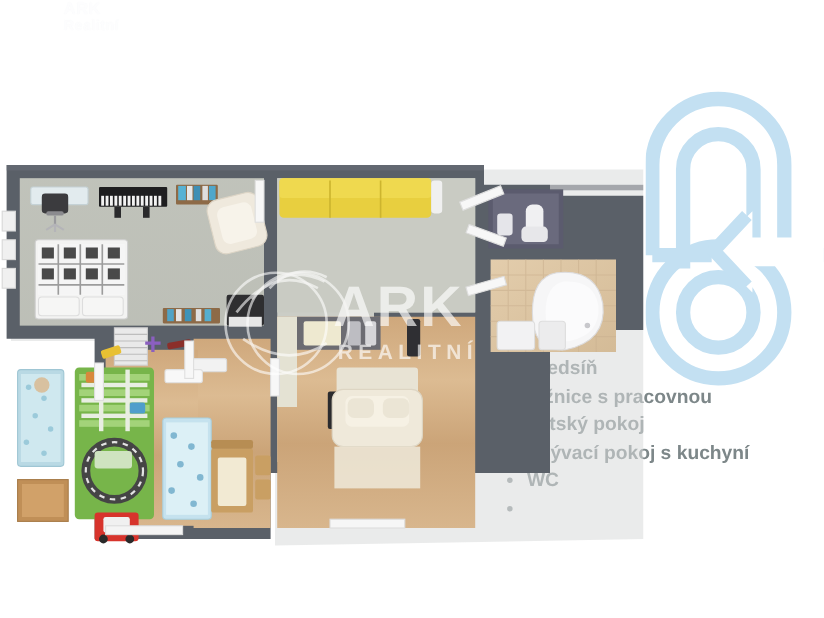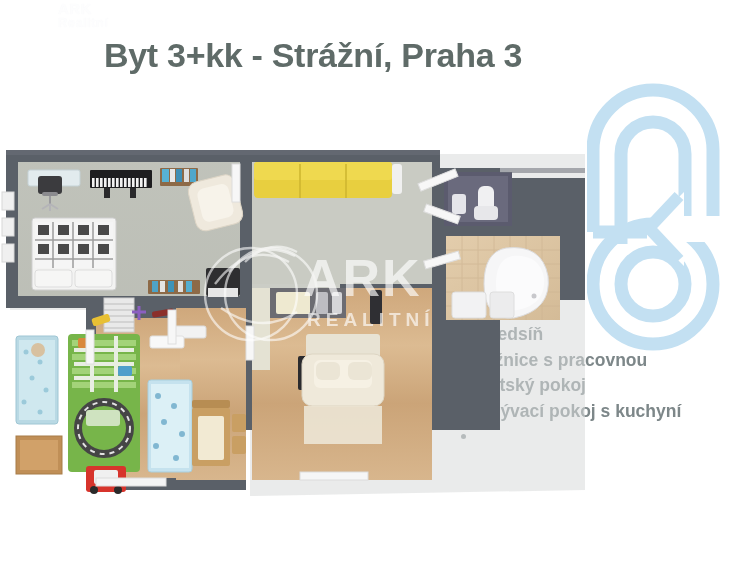--- a/index.html
+++ b/index.html
@@ -95,21 +95,20 @@
 </head>
 <body>
 
 <div class="page">
 
   <div class="brand-mark">
     <span>ARK</span>
     <span class="b2">Realitní</span>
   </div>
 
-  <div class="title">Byt 3+kk - Strážní, Praha 3</div>
 
   <div class="deco-logo">
     <svg viewBox="0 0 168 300" width="168" height="300" aria-hidden="true">
       <g fill="none" stroke="#c3e0f2" stroke-width="13">
 
         <path d="M6 178 L6 96 A60 60 0 0 1 126 96 L126 178"></path>
 
         <path d="M34 178 L34 100 A32 32 0 0 1 98 100 L98 178"></path>
 
         <circle cx="66" cy="230" r="60"></circle>
@@ -126,20 +125,21 @@
       <path d="M97 138 L60 175 L97 212 L97 188 L168 188 L168 162 L97 162 Z" fill="#ffffff"></path>
       <path d="M92 142 L62 174 L92 206" fill="none" stroke="#c3e0f2" stroke-width="12" stroke-linejoin="miter"></path>
     </svg>
   </div>
 
   <ul class="room-list">
     <li><span>Předsíň</span></li>
     <li><span>ložnice s pracovnou</span></li>
     <li><span>dětský pokoj</span></li>
     <li><span>obývací pokoj s kuchyní</span></li>
+    <li><span>WC</span></li>
     <li><span></span></li>
   </ul>
 
   <div class="floorplan">
     <svg class="fp-svg" viewBox="0 0 585 360" aria-hidden="true">
       <defs>
         <linearGradient id="wood" x1="0" y1="0" x2="1" y2="0">
           <stop offset="0" stop-color="#c8a276"></stop>
             <stop offset=".18" stop-color="#d6b489"></stop>
           <stop offset=".36" stop-color="#c59c6e"></stop>

